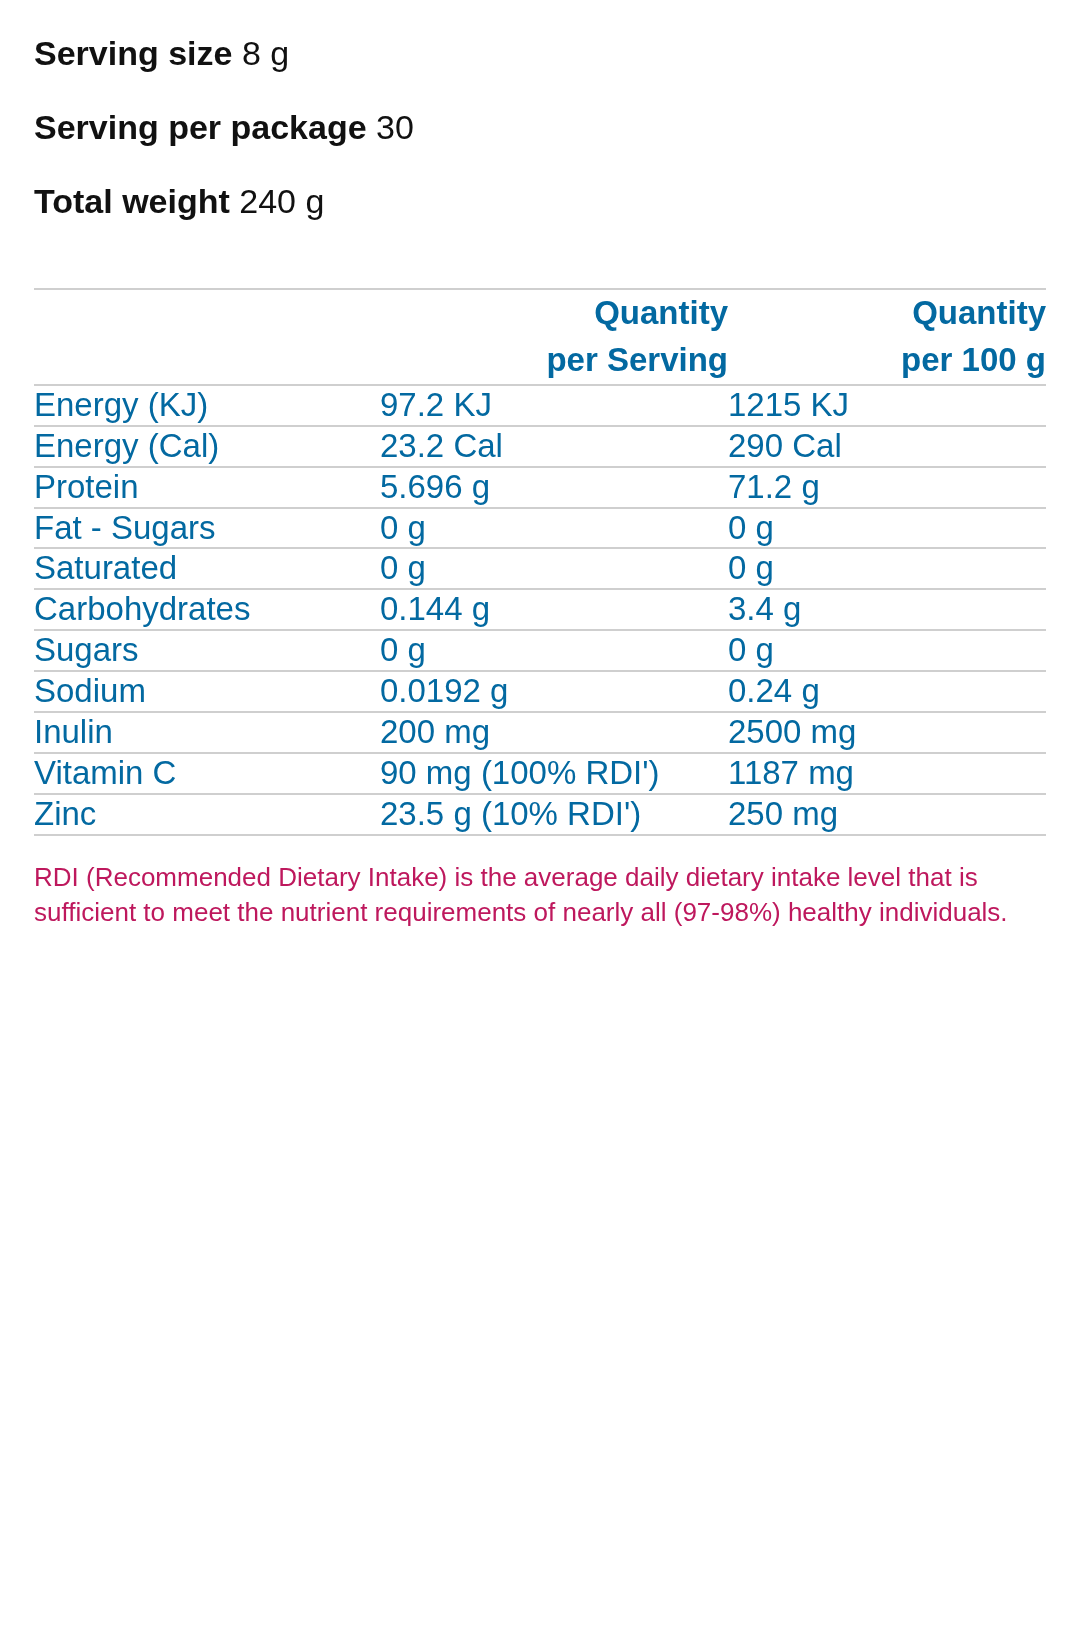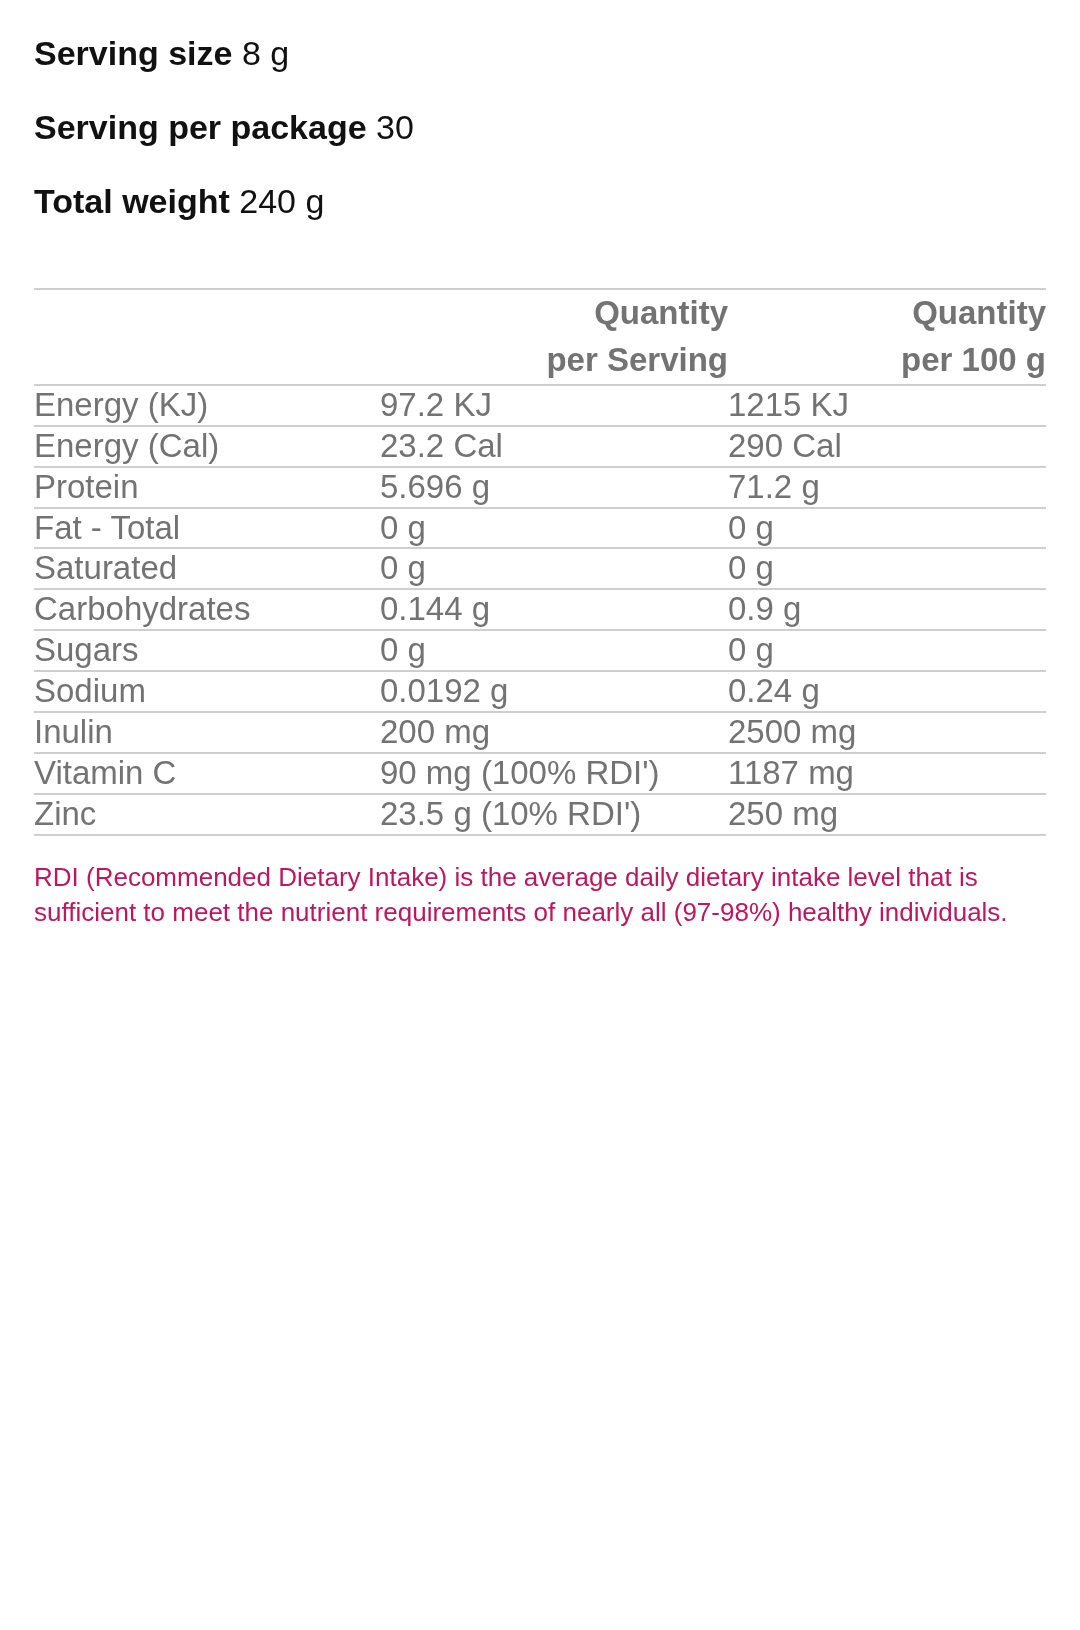--- a/index.html
+++ b/index.html
@@ -42,21 +42,21 @@
     table-layout: fixed;
   }
   table.nutrition col.c-name { width: 346px; }
   table.nutrition col.c-serv { width: 348px; }
   table.nutrition col.c-hund { width: 318px; }
 
   table.nutrition th, table.nutrition td {
     padding: 0;
     vertical-align: middle;
     font-size: 33px;
-    color: #737373;
+    color: #0369a1;
   }
   thead th {
     font-weight: 700;
     text-align: right;
     padding: 16px 0 18px 0;
     line-height: 1.42;
     border-top: 2px solid #cfcfcf;
     border-bottom: 2px solid #cfcfcf;
   }
   thead th.blank {
@@ -139,33 +139,33 @@
         <td class="name">Energy (Cal)</td>
         <td class="val">23.2 Cal</td>
         <td class="val">290 Cal</td>
       </tr>
       <tr>
         <td class="name">Protein</td>
         <td class="val">5.696 g</td>
         <td class="val">71.2 g</td>
       </tr>
       <tr>
-        <td class="name">Fat - Total</td>
+        <td class="name">Fat - Sugars</td>
         <td class="val">0 g</td>
         <td class="val">0 g</td>
       </tr>
       <tr>
         <td class="name">Saturated</td>
         <td class="val">0 g</td>
         <td class="val">0 g</td>
       </tr>
       <tr>
         <td class="name">Carbohydrates</td>
         <td class="val">0.144 g</td>
-        <td class="val">0.9 g</td>
+        <td class="val">3.4 g</td>
       </tr>
       <tr>
         <td class="name">Sugars</td>
         <td class="val">0 g</td>
         <td class="val">0 g</td>
       </tr>
       <tr>
         <td class="name">Sodium</td>
         <td class="val">0.0192 g</td>
         <td class="val">0.24 g</td>

